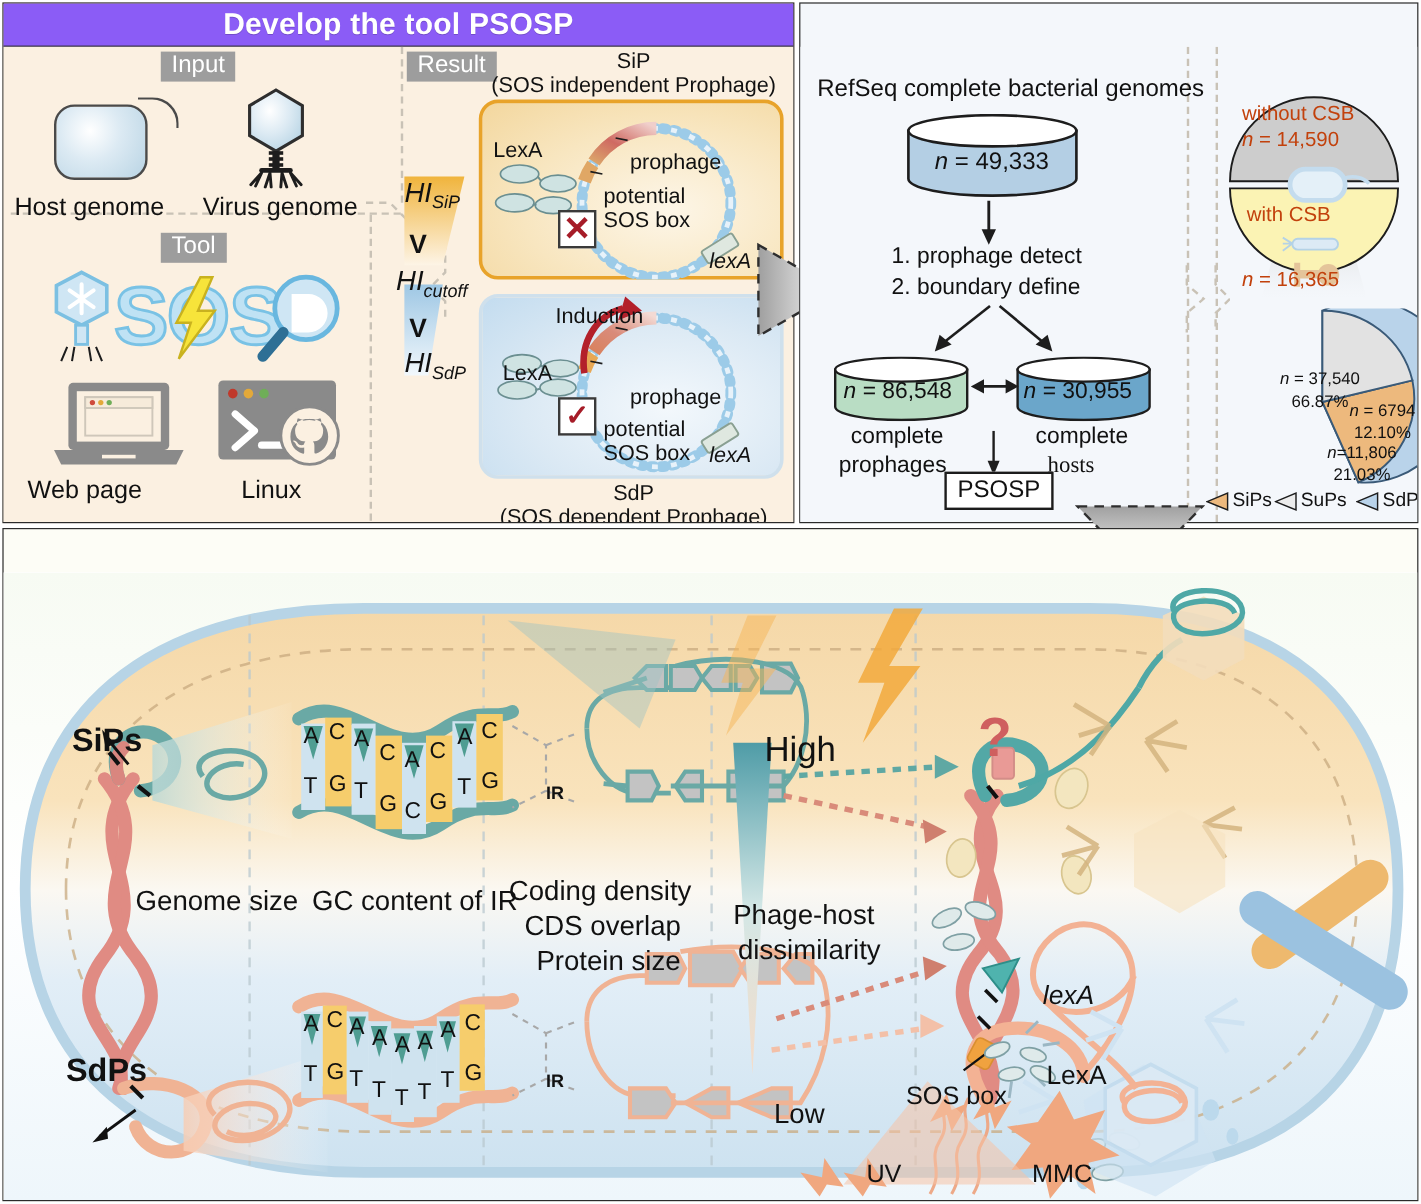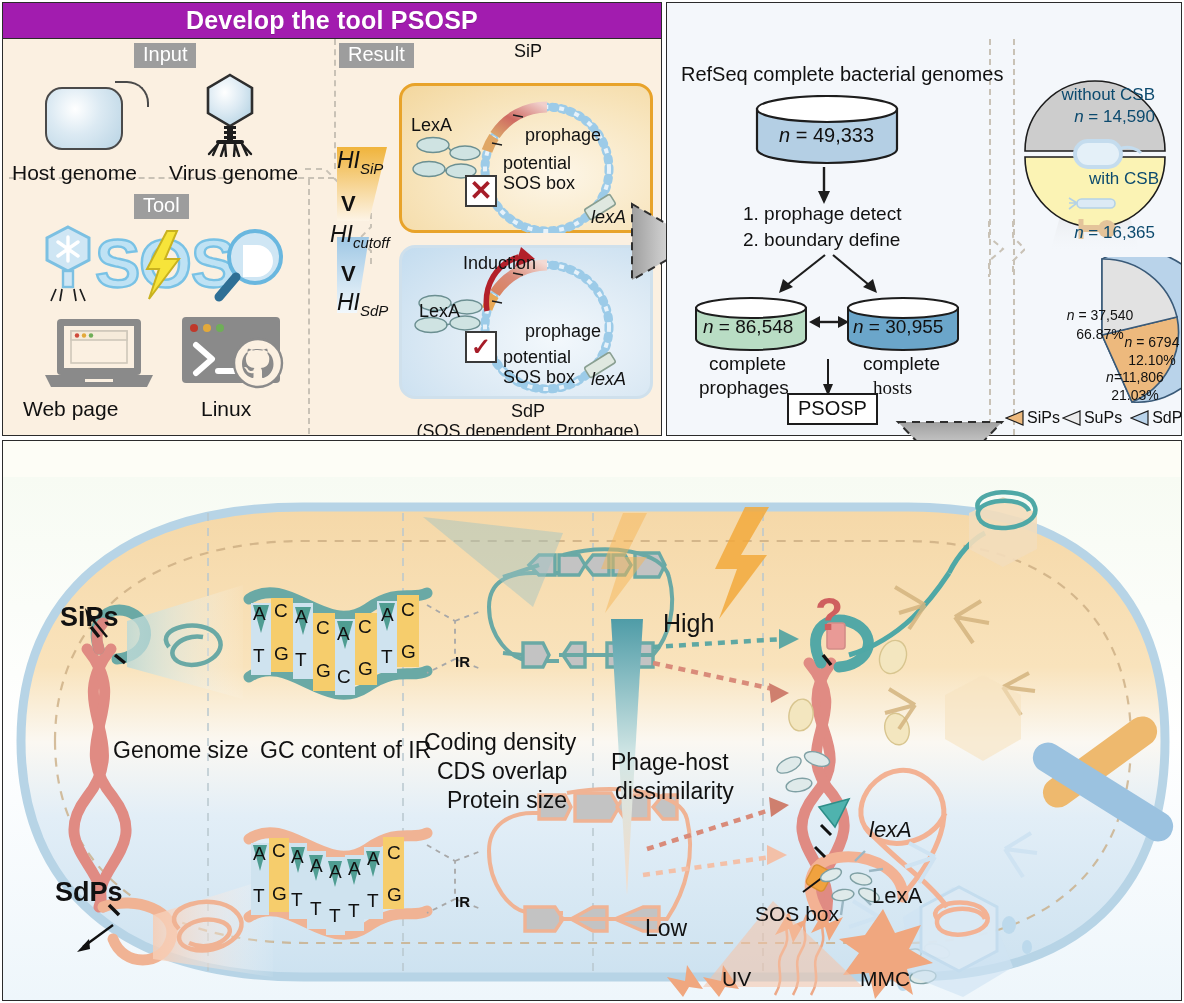--- a/index.html
+++ b/index.html
@@ -10,21 +10,21 @@
     font-family:"Liberation Sans", sans-serif;
     overflow:hidden;
     position:relative;
   }
   .fig { position:absolute; left:0; top:0; width:1184px; height:1003px; }
 
   
   .panel { position:absolute; border:1.5px solid #2b2b2b; }
   .panel-title {
     position:absolute; left:0; top:0; width:100%; height:36px;
-    background:#a21caf; border-bottom:1.5px solid #2b2b2b;
+    background:#8b5cf6; border-bottom:1.5px solid #2b2b2b;
     color:#ffffff; font-weight:bold; font-size:25px;
     display:flex; align-items:center; justify-content:center;
     letter-spacing:0.2px; text-shadow:0 1px 0 rgba(0,0,0,.18);
   }
   .panel-body { position:absolute; left:0; top:36px; right:0; bottom:0; overflow:hidden; }
 
   
   #panel1 { left:2px; top:2px; width:660px; height:434px; background:#fbf0e1; }
   #panel1 .panel-body { background:#fbf0e1; }
   .sublabel {
@@ -77,21 +77,21 @@
   #panel2 { left:666px; top:2px; width:516px; height:434px; background:#f4f7fb; }
   #panel2 .panel-body { background:#f4f7fb; }
   .p2txt { position:absolute; font-size:19px; color:#111; white-space:nowrap; }
   .cyl-label { position:absolute; font-size:19px; color:#111; white-space:nowrap; }
   .psosp-box {
     position:absolute; border:2px solid #1c1c1c; background:#fff;
     font-size:20px; padding:2px 9px 3px 9px; color:#111; white-space:nowrap;
   }
 
   
-  .csb-txt { position:absolute; font-size:17px; color:#0c4a6e; text-align:right; white-space:nowrap; }
+  .csb-txt { position:absolute; font-size:17px; color:#c2410c; text-align:left; white-space:nowrap; }
 
   
   .pie-txt { position:absolute; font-size:14px; color:#111; white-space:nowrap; text-align:center; }
   .legend { position:absolute; display:flex; align-items:center; gap:2px; font-size:16px; color:#111; }
 
   
   #panel3 { left:2px; top:440px; width:1180px; height:561px; background:#fdfdf6; }
   #panel3 .panel-body { background:#ffffff; }
   .p3txt { position:absolute; color:#111; white-space:nowrap; }
   .p3bold { font-weight:bold; }
@@ -211,20 +211,21 @@
     <div class="hi-v" style="left:338px; top:152px;">V</div>
     <div class="hi-label" style="left:327px; top:182px;">
       <span>HI</span><sub>cutoff</sub>
     </div>
     <div class="hi-v" style="left:338px; top:222px;">V</div>
     <div class="hi-label" style="left:334px; top:250px;">
       <span>HI</span><sub>SdP</sub>
     </div>
 
     <div class="res-cap" style="left:400px; top:2px; width:250px;">SiP</div>
+    <div class="res-cap" style="left:390px; top:22px; width:270px;">(SOS independent Prophage)</div>
     <div class="res-box res-sip" style="left:396px; top:44px; width:254px; height:150px;"></div>
 
     <svg style="left:396px; top:44px; position:absolute; width:254px; height:150px;" viewBox="0 0 254 150">
       <defs>
         <linearGradient id="sipArc" x1="0" y1="1" x2="1" y2="0">
           <stop offset="0%" stop-color="#dba46a"></stop>
               <stop offset="45%" stop-color="#cf6a62"></stop>
           <stop offset="100%" stop-color="#f0cfcb"></stop>
         </linearGradient>
       </defs>
@@ -697,21 +698,21 @@
     <div class="p3txt" style="left:110px; top:260px; font-size:23px;">Genome size</div>
     <div class="p3txt" style="left:257px; top:260px; font-size:23px;">GC content of IR</div>
 
     <div class="p3txt p3bold" style="left:452px; top:176px; font-size:15px;">IR</div>
     <div class="p3txt p3bold" style="left:452px; top:416px; font-size:15px;">IR</div>
 
     <div class="p3txt" style="left:421px; top:252px; font-size:23px;">Coding density</div>
     <div class="p3txt" style="left:434px; top:281px; font-size:23px;">CDS overlap</div>
     <div class="p3txt" style="left:444px; top:310px; font-size:23px;">Protein size</div>
 
-    <div class="p3txt" style="left:660px; top:132px; font-size:25px;">High</div>
+    <div class="p3txt" style="left:634px; top:132px; font-size:29px;">High</div>
     <div class="p3txt" style="left:642px; top:438px; font-size:23px;">Low</div>
     <div class="p3txt" style="left:608px; top:272px; font-size:23px;">Phage-host</div>
     <div class="p3txt" style="left:612px; top:301px; font-size:23px;">dissimilarity</div>
 
     <div class="p3txt p3bold" style="left:812px; top:110px; font-size:46px; color:#cf5f5f;">?</div>
     <div class="p3txt ital" style="left:866px; top:340px; font-size:22px;">lexA</div>
     <div class="p3txt" style="left:869px; top:406px; font-size:22px;">LexA</div>
     <div class="p3txt" style="left:752px; top:425px; font-size:21px;">SOS box</div>
 
     <div class="p3txt" style="left:719px; top:490px; font-size:21px;">UV</div>

